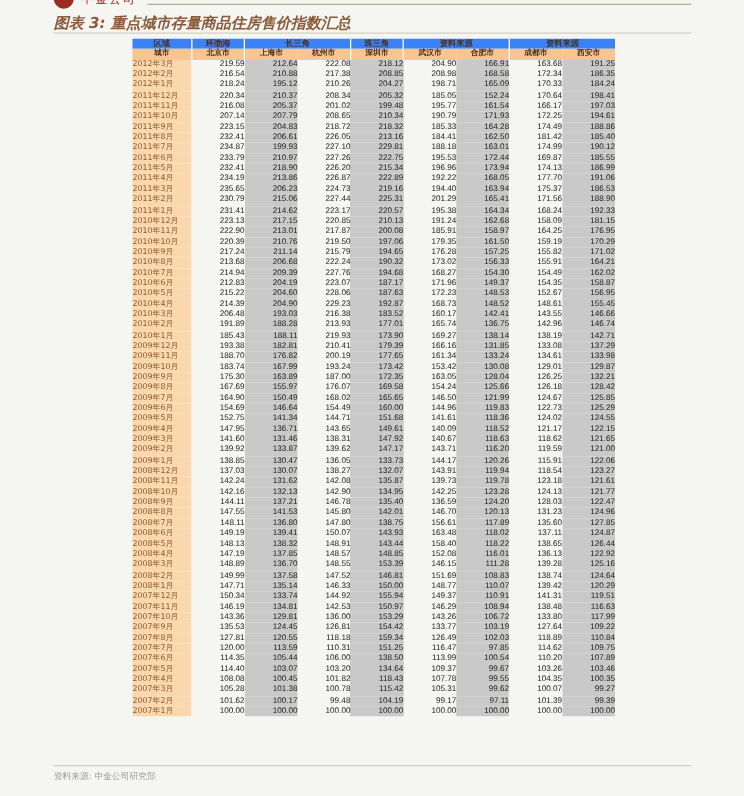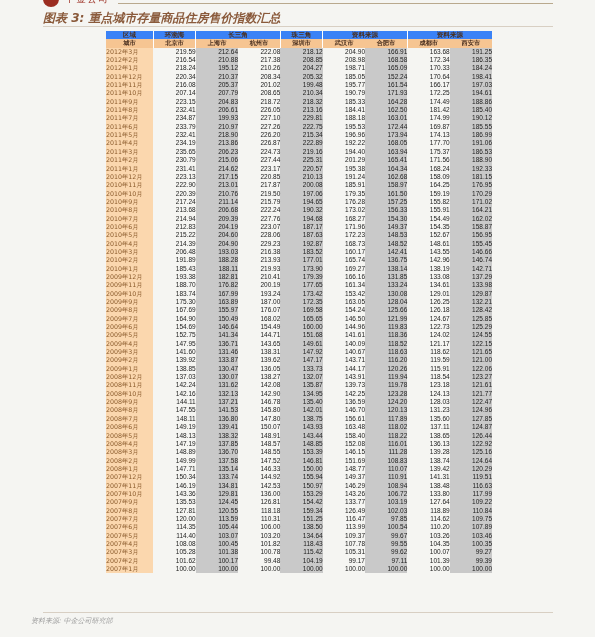--- a/index.html
+++ b/index.html
@@ -128,23 +128,22 @@
 
   
   .foot-rule {
     position: absolute;
     left: 43px; top: 612px;
     width: 510px; height: 1px;
     background: #d8cfc3;
   }
   .foot-note {
     position: absolute;
-    left: 31px; top: 616px;
+    left: 43px; top: 616px;
     font-size: 7px;
-    font-style: italic;
     color: #9c9c9c;
     white-space: nowrap;
   }
 </style>
 </head>
 <body>
 
 <div class="masthead">
   <div class="masthead-logo"></div>
   <div class="masthead-text">中金公司</div>

